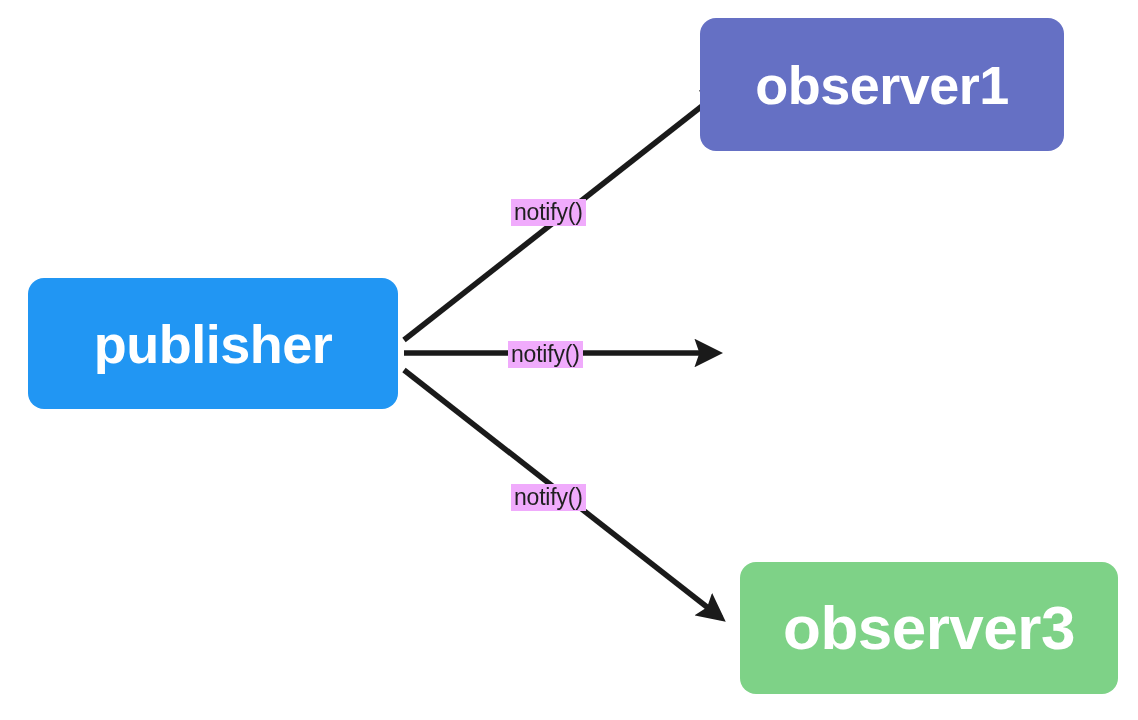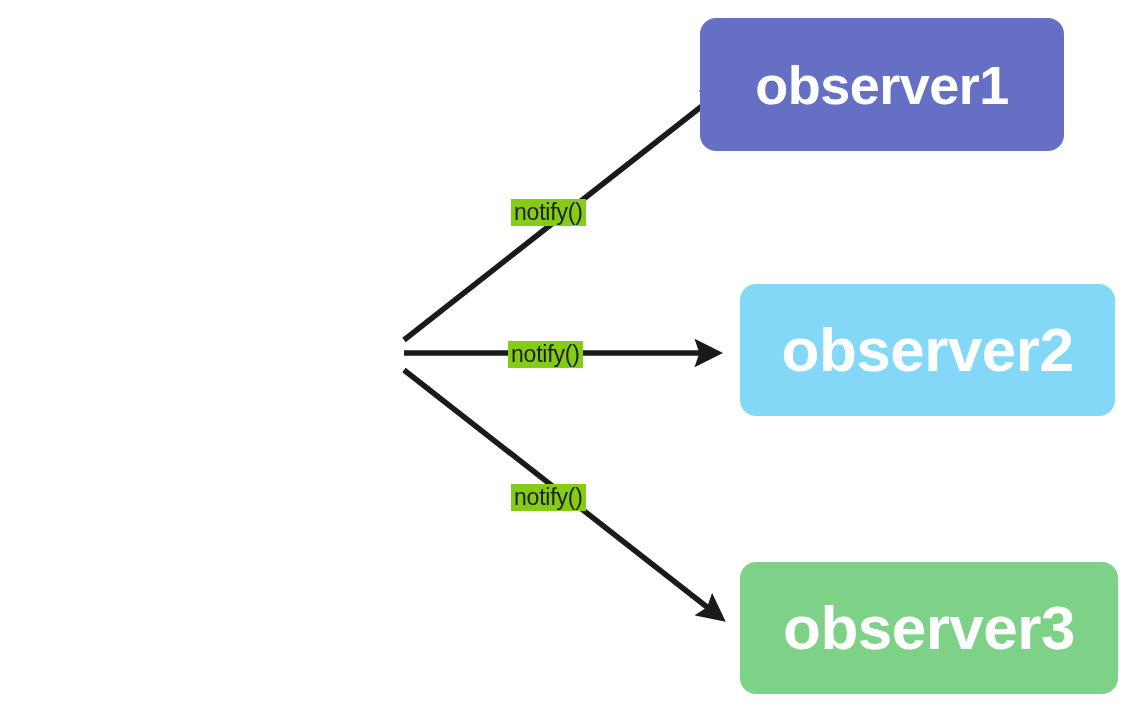--- a/index.html
+++ b/index.html
@@ -64,21 +64,21 @@
     left: 0;
     top: 0;
     width: 1138px;
     height: 720px;
   }
   .edge-label {
     position: absolute;
     font-size: 23px;
     font-weight: 400;
     color: #1f1f1f;
-    background: #84cc16;
+    background: #f0abfc;
     line-height: 1;
     white-space: nowrap;
     letter-spacing: -0.2px;
     padding: 2px 3px;
     user-select: none;
   }
   #label-notify-1 { left: 511px; top: 199px; }
   #label-notify-2 { left: 508px; top: 341px; }
   #label-notify-3 { left: 511px; top: 484px; }
 </style>
@@ -94,28 +94,28 @@
       </marker>
     </defs>
 
     <line x1="404" y1="340" x2="725" y2="88" stroke="#1a1a1a" stroke-width="5.5" marker-end="url(#arrowhead)"></line>
 
     <line x1="404" y1="353" x2="717" y2="353" stroke="#1a1a1a" stroke-width="5.5" marker-end="url(#arrowhead)"></line>
 
     <line x1="404" y1="370" x2="721" y2="618" stroke="#1a1a1a" stroke-width="5.5" marker-end="url(#arrowhead)"></line>
   </svg>
 
+  <div class="node" id="node-publisher" style="background:#2196f3;">
+    <span>publisher</span>
+  </div>
 
   <div class="node" id="node-observer1" style="background:#6570c4;">
     <span>observer1</span>
   </div>
 
-  <div class="node" id="node-observer2" style="background:#84d8f7;">
-    <span>observer2</span>
-  </div>
 
   <div class="node" id="node-observer3" style="background:#7ed287;">
     <span>observer3</span>
   </div>
 
   <div class="edge-label" id="label-notify-1">notify()</div>
 
   <div class="edge-label" id="label-notify-2">notify()</div>
 
   <div class="edge-label" id="label-notify-3">notify()</div>

